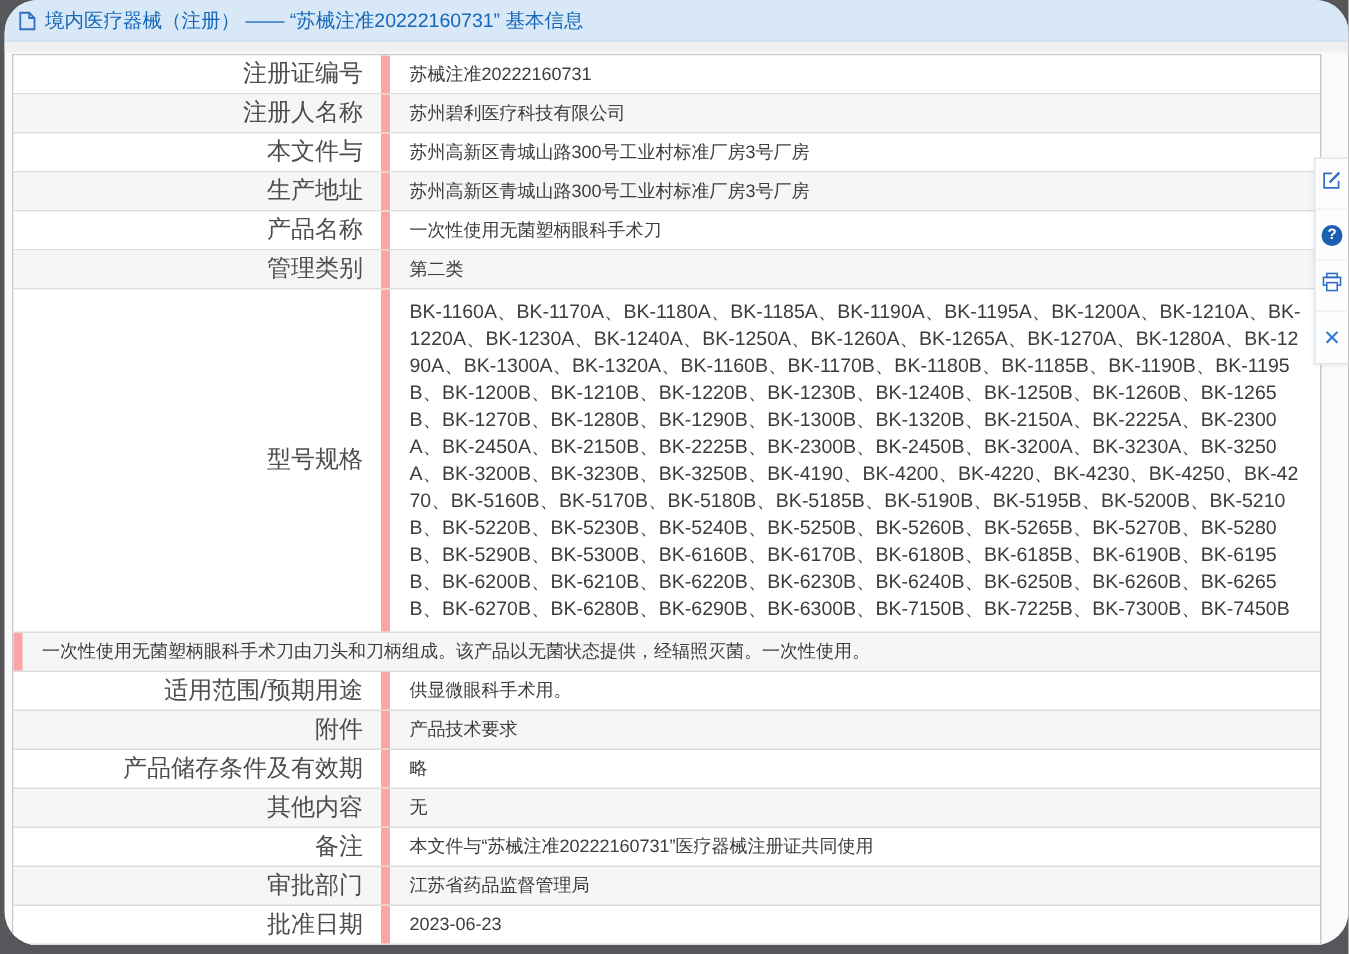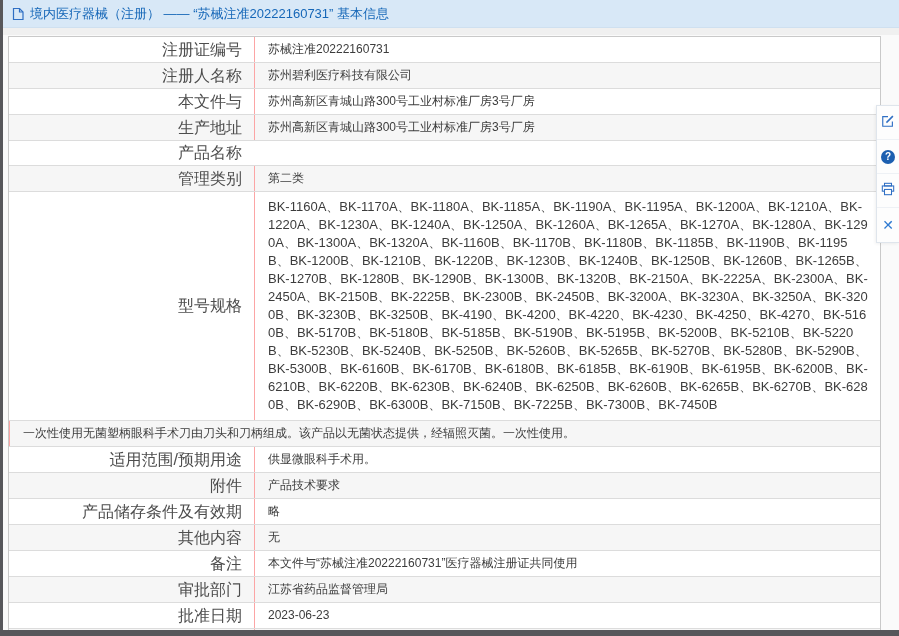--- a/index.html
+++ b/index.html
@@ -4,21 +4,21 @@
 <style>
   * { box-sizing: border-box; }
   html,body { margin:0; padding:0; }
   body {
     width:899px; height:636px; overflow:hidden; position:relative;
     background:#57575b;
     font-family:"Liberation Sans","DejaVu Sans",sans-serif;
   }
   .page {
     position:absolute; left:3px; top:0; right:0; bottom:6px;
-    background:#fafafa; overflow:hidden;
+    background:#fafafa; overflow:hidden;border-radius:22px;
   }
   .header {
     height:28px; background:#d8e8f7; border-bottom:1px solid #cfe0f0;
     display:flex; align-items:center; gap:6px; padding-left:9px;
     color:#1667b8; font-size:13px; white-space:nowrap;
   }
   .header .doc-icon { display:inline-flex; }
   .gap-strip { height:7px; background:#f0f0f0; }
   .reg-table {
     position:absolute; left:5px; top:36px; width:873px;
@@ -26,21 +26,21 @@
   }
   .row { display:flex; border-bottom:1px solid #dcdcdc; min-height:25px; background:#fff; }
   .row:nth-child(even) { background:#f6f6f6; }
   .cell-label {
     flex:0 0 245px; width:245px;
     display:flex; align-items:center; justify-content:flex-end;
     text-align:right; padding:3px 12px 3px 8px;
     font-size:16px; color:#4d4d4d; line-height:18px;
   }
   .cell-value {
-    flex:1; border-left:1px solid #fca5a5;
+    flex:1; border-left:6px solid #fca5a5;
     display:flex; align-items:center;
     padding:3px 12px 3px 13px;
     font-size:12px; color:#3c3c3c; line-height:19px;
     word-break:break-all;
   }
   .model-row .cell-value { font-size:13px; line-height:18px; padding-top:6px; padding-bottom:6px; }
   .side-toolbar {
     position:absolute; top:105px; right:0; width:23px;
     background:#fdfdfd; border:1px solid #dfe5ec; border-right:none;
     box-shadow:-1px 1px 3px rgba(0,0,0,0.06);
@@ -86,20 +86,21 @@
     <div class="row">
       <div class="cell-label">本文件与</div>
       <div class="cell-value">苏州高新区青城山路300号工业村标准厂房3号厂房</div>
     </div>
     <div class="row">
       <div class="cell-label">生产地址</div>
       <div class="cell-value">苏州高新区青城山路300号工业村标准厂房3号厂房</div>
     </div>
     <div class="row">
       <div class="cell-label">产品名称</div>
+      <div class="cell-value">一次性使用无菌塑柄眼科手术刀</div>
     </div>
     <div class="row">
       <div class="cell-label">管理类别</div>
       <div class="cell-value">第二类</div>
     </div>
     <div class="row model-row">
       <div class="cell-label">型号规格</div>
       <div class="cell-value">BK-1160A、BK-1170A、BK-1180A、BK-1185A、BK-1190A、BK-1195A、BK-1200A、BK-1210A、BK-1220A、BK-1230A、BK-1240A、BK-1250A、BK-1260A、BK-1265A、BK-1270A、BK-1280A、BK-1290A、BK-1300A、BK-1320A、BK-1160B、BK-1170B、BK-1180B、BK-1185B、BK-1190B、BK-1195B、BK-1200B、BK-1210B、BK-1220B、BK-1230B、BK-1240B、BK-1250B、BK-1260B、BK-1265B、BK-1270B、BK-1280B、BK-1290B、BK-1300B、BK-1320B、BK-2150A、BK-2225A、BK-2300A、BK-2450A、BK-2150B、BK-2225B、BK-2300B、BK-2450B、BK-3200A、BK-3230A、BK-3250A、BK-3200B、BK-3230B、BK-3250B、BK-4190、BK-4200、BK-4220、BK-4230、BK-4250、BK-4270、BK-5160B、BK-5170B、BK-5180B、BK-5185B、BK-5190B、BK-5195B、BK-5200B、BK-5210B、BK-5220B、BK-5230B、BK-5240B、BK-5250B、BK-5260B、BK-5265B、BK-5270B、BK-5280B、BK-5290B、BK-5300B、BK-6160B、BK-6170B、BK-6180B、BK-6185B、BK-6190B、BK-6195B、BK-6200B、BK-6210B、BK-6220B、BK-6230B、BK-6240B、BK-6250B、BK-6260B、BK-6265B、BK-6270B、BK-6280B、BK-6290B、BK-6300B、BK-7150B、BK-7225B、BK-7300B、BK-7450B</div>
     </div>
     <div class="row">

